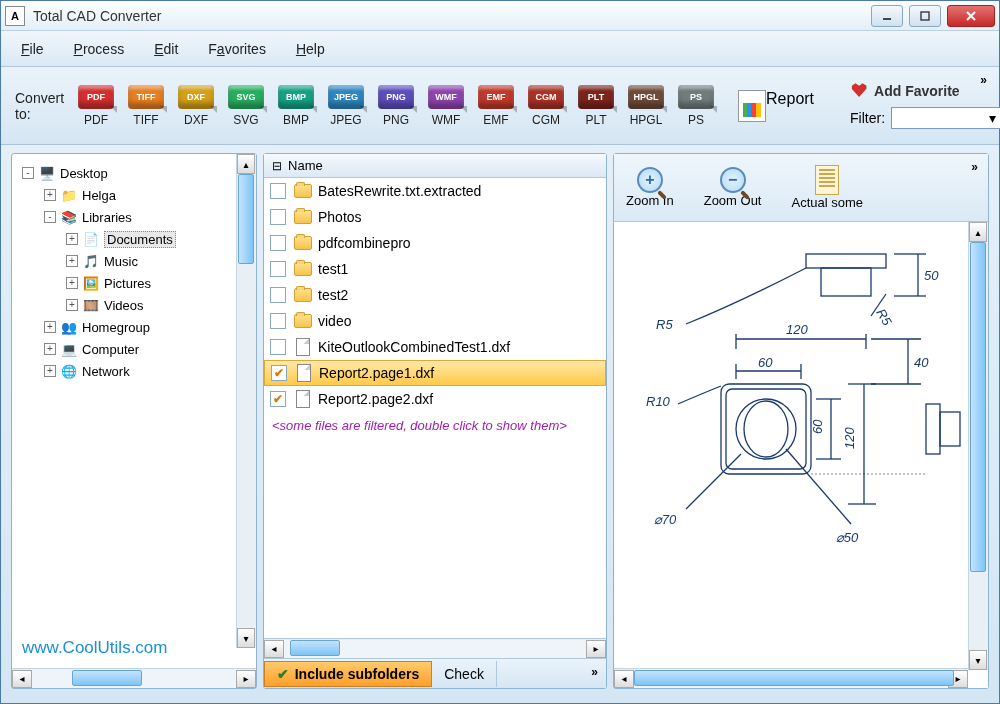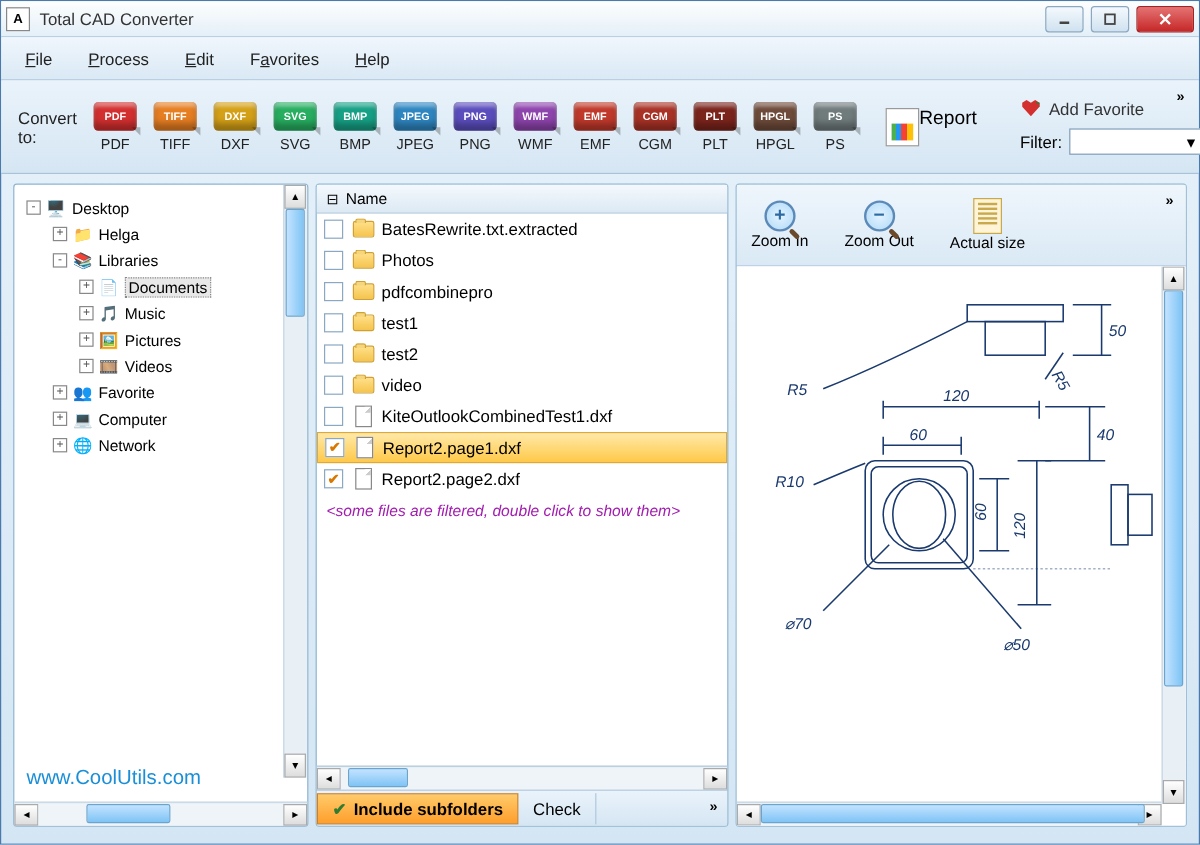--- a/index.html
+++ b/index.html
@@ -24,21 +24,21 @@
 .fmtbtns { display: flex; gap: 6px; }
 .fmtbtn { display: flex; flex-direction: column; align-items: center; cursor: pointer; width: 44px; }
 .fmtbtn .badge { width: 36px; height: 24px; border-radius: 4px; display: flex; align-items: center; justify-content: center; color: #fff; font-size: 9px; font-weight: bold; position: relative; box-shadow: inset 0 -6px 5px rgba(0,0,0,0.3), inset 0 4px 3px rgba(255,255,255,0.4); }
 .fmtbtn .badge::after { content: ''; position: absolute; bottom: -4px; right: -3px; width: 0; height: 0; border-left: 7px solid transparent; border-top: 7px solid rgba(0,0,0,0.25); }
 .fmtbtn .lbl { font-size: 12px; margin-top: 4px; color: #222; }
 .toolsep { width: 1px; height: 56px; background: #a8c2d8; margin: 0 10px; }
 .rptbtn { display: flex; flex-direction: row; cursor: pointer; }
 .rpticon { width: 28px; height: 32px; background: #fff; border: 1px solid #999; position: relative; }
 .rpticon::after { content: ''; position: absolute; left: 4px; bottom: 4px; width: 18px; height: 14px; background: linear-gradient(to right, #4caf50 20%, #2196f3 20% 45%, #f44336 45% 70%, #ffc107 70%); }
 .rightctl { margin-left: 16px; display: flex; flex-direction: column; gap: 8px; }
-.addfav { display: flex; align-items: center; gap: 6px; font-size: 14px; cursor: pointer; font-weight: normal; color: #333;}
+.addfav { display: flex; align-items: center; gap: 6px; font-size: 14px; cursor: pointer; font-weight: bold; color: #333;}
 .heart { width: 18px; height: 16px; background: #d32f2f; clip-path: polygon(50% 90%, 10% 40%, 10% 20%, 30% 5%, 50% 20%, 70% 5%, 90% 20%, 90% 40%); position: relative; }
 .heart::after{content:'+'; position:absolute; right:-2px; top:-4px; color:#2e7d32; font-weight:bold; font-size:12px;}
 .filterrow { display: flex; align-items: center; gap: 6px; font-size: 14px; }
 .filterbox { width: 110px; height: 22px; background: #fff; border: 1px solid #7a9cb8; display:flex; align-items:center; justify-content:flex-end; padding-right:4px;}
 .toolbar .chev { position: absolute; right: 12px; top: 6px; font-size: 12px; cursor: pointer; font-weight:bold;}
 
 .mainarea { flex: 1; display: flex; padding: 8px 10px 14px 10px; gap: 6px; }
 .panel { background: #fff; border: 1px solid #8eb4d0; border-radius: 3px; position: relative; }
 
 .treepanel { width: 246px; display: flex; flex-direction: column; }
@@ -237,21 +237,21 @@
             <span class="txt">Pictures</span>
           </div>
           <div class="treerow" style="padding-left: 52px;">
             <span class="expander">+</span>
             <span class="ticon">🎞️</span>
             <span class="txt">Videos</span>
           </div>
           <div class="treerow" style="padding-left: 30px;">
             <span class="expander">+</span>
             <span class="ticon">👥</span>
-            <span class="txt">Favorite</span>
+            <span class="txt">Homegroup</span>
           </div>
           <div class="treerow" style="padding-left: 30px;">
             <span class="expander">+</span>
             <span class="ticon">💻</span>
             <span class="txt">Computer</span>
           </div>
           <div class="treerow" style="padding-left: 30px;">
             <span class="expander">+</span>
             <span class="ticon">🌐</span>
             <span class="txt">Network</span>
@@ -369,21 +369,21 @@
         <div class="pvbtn">
           <div class="magicon">+</div>
           <span>Zoom In</span>
         </div>
         <div class="pvbtn">
           <div class="magicon">−</div>
           <span>Zoom Out</span>
         </div>
         <div class="pvbtn">
           <div class="actualicon"></div>
-          <span>Actual size</span>
+          <span>Actual some</span>
         </div>
         <div class="chev">»</div>
       </div>
       <div class="pvbody">
         <svg class="drawing" viewBox="0 0 340 340">
           <g stroke="#1a3a6e" stroke-width="1.3" fill="none" font-family="sans-serif" font-size="13" font-style="italic">
 
             <rect x="180" y="20" width="80" height="14"></rect>
             <rect x="195" y="34" width="50" height="28"></rect>
 

